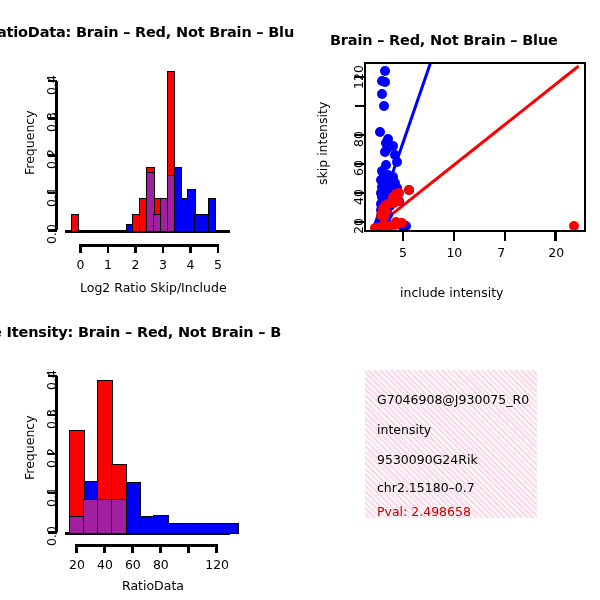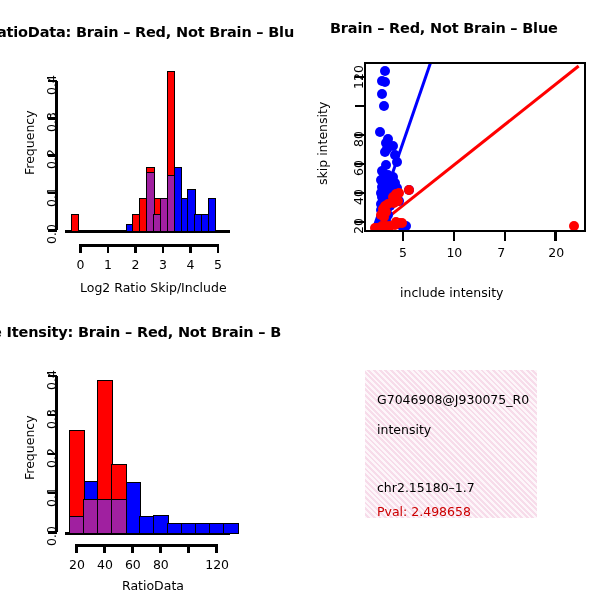--- a/index.html
+++ b/index.html
@@ -42,21 +42,21 @@
     <div class="ptitle" style="left:-14px;top:24px;">RatioData: Brain – Red, Not Brain – Blu</div>
 
     <div class="vlab" style="left:22px;top:175px;">Frequency</div>
 
     <div class="axis-label" style="left:80px;top:280px;">Log2 Ratio Skip/Include</div>
 
     <div class="plotbox" id="p1" style="left:65px;top:62px;width:165px;height:168px;"></div>
   </div>
 
   <div class="panel">
-    <div class="ptitle" style="left:330px;top:20px;">Brain – Red, Not Brain – Blue</div>
+    <div class="ptitle" style="left:330px;top:32px;">Brain – Red, Not Brain – Blue</div>
 
     <div class="vlab" style="left:315px;top:185px;">skip intensity</div>
 
     <div class="axis-label" style="left:400px;top:285px;">include intensity</div>
 
     <div class="plotbox" id="p2" style="left:364px;top:62px;width:222px;height:170px;"></div>
   </div>
 
   <div class="panel">
     <div class="ptitle" style="left:-18px;top:324px;">ne Itensity: Brain – Red, Not Brain – B</div>
@@ -64,21 +64,22 @@
     <div class="vlab" style="left:22px;top:480px;">Frequency</div>
 
     <div class="axis-label" style="left:122px;top:578px;">RatioData</div>
 
     <div class="plotbox" id="p3" style="left:65px;top:368px;width:165px;height:164px;"></div>
   </div>
 
   <div class="infobox" id="infobox" style="left:365px;top:370px;width:172px;height:148px;">
     <div class="infoline" style="left:12px;top:22px;width:162px;">G7046908@J930075_R0</div>
     <div class="infoline" style="left:12px;top:52px;">intensity</div>
-    <div class="infoline" style="left:12px;top:110px;">chr2.15180–1.7</div>
+    <div class="infoline" style="left:12px;top:82px;">9530090G24Rik</div>
+    <div class="infoline" style="left:12px;top:110px;">chr2.15180–0.7</div>
     <div class="infoline pval" style="left:12px;top:134px;">Pval: 2.498658</div>
   </div>
 
 <div class="axline" style="left: 65px; top: 230px; width: 165px; height: 2.5px;"></div>
     <div class="axline" style="left: 55px; top: 80.6667px; width: 2.5px; height: 149.333px;"></div>
     <div class="axline" style="left: 48px; top: 229px; width: 9px; height: 2.5px;"></div>
     <div class="vlab" style="left: 44px; top: 244px;">0.0</div>
     <div class="axline" style="left: 48px; top: 191.667px; width: 9px; height: 2.5px;"></div>
     <div class="vlab" style="left: 44px; top: 206.667px;">0.1</div>
     <div class="axline" style="left: 48px; top: 154.333px; width: 9px; height: 2.5px;"></div>

